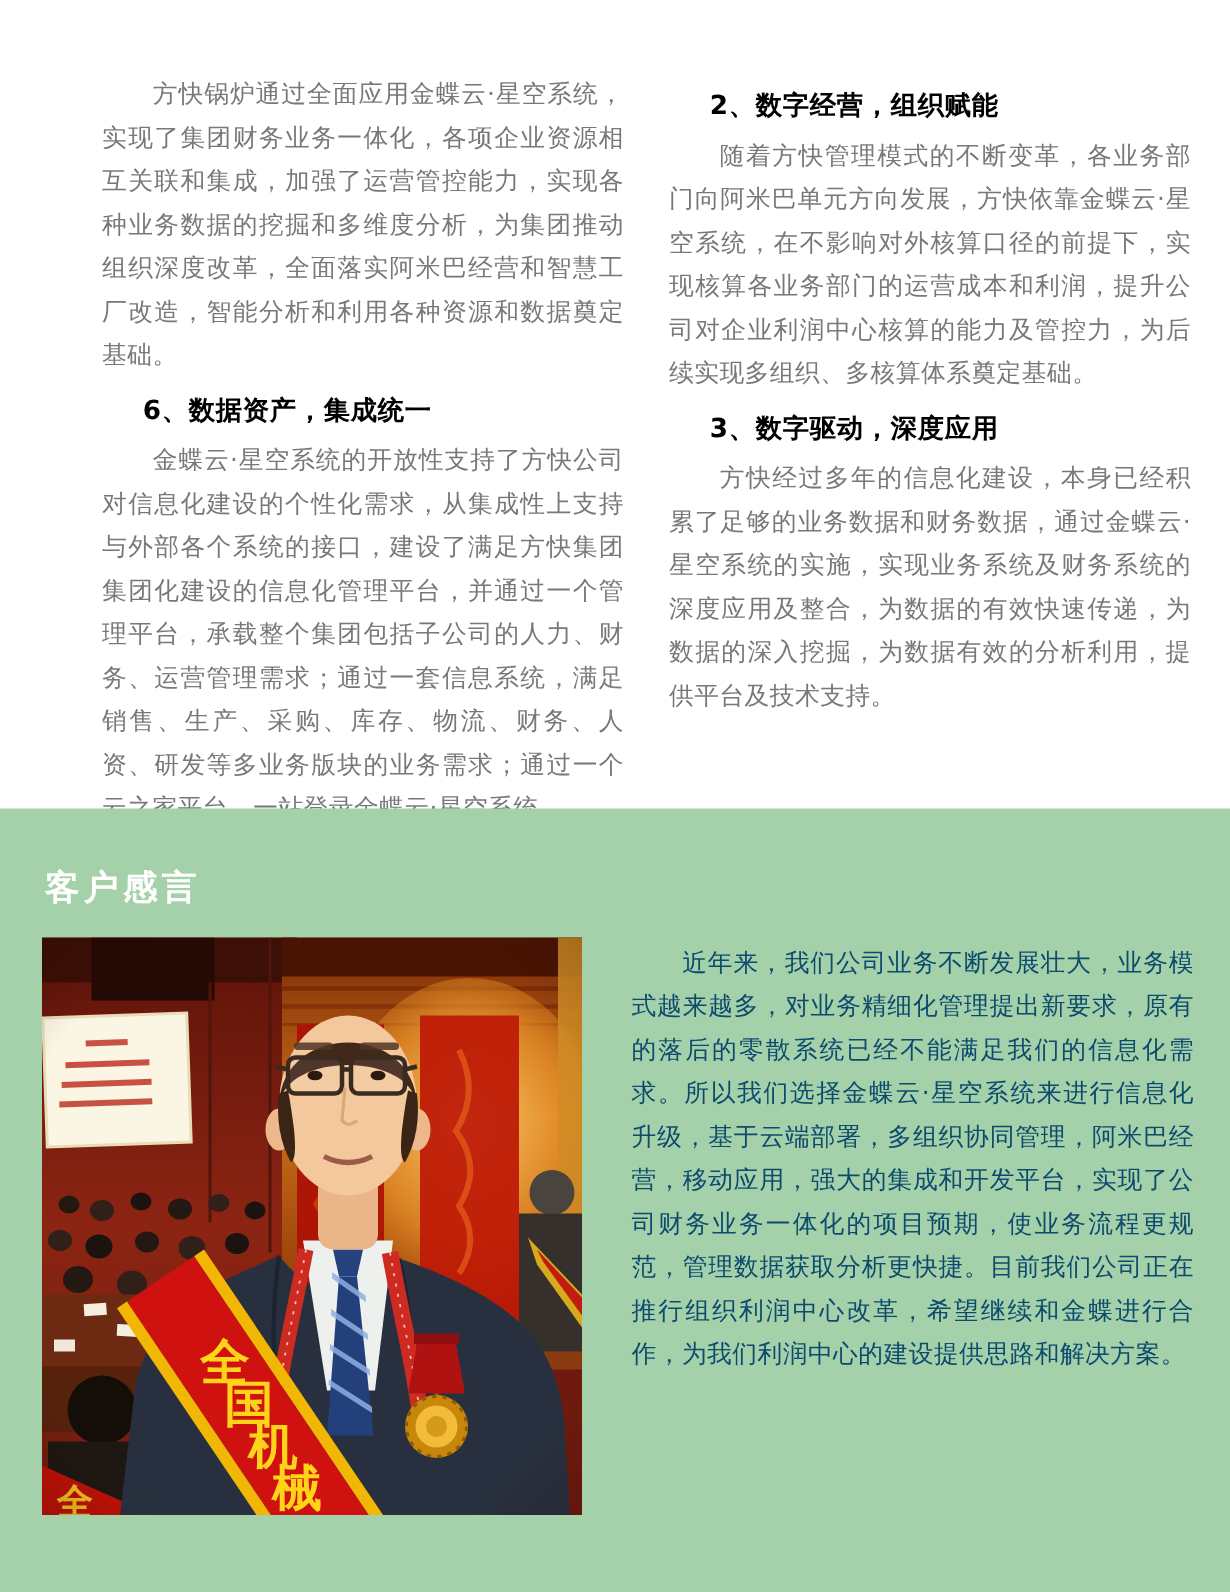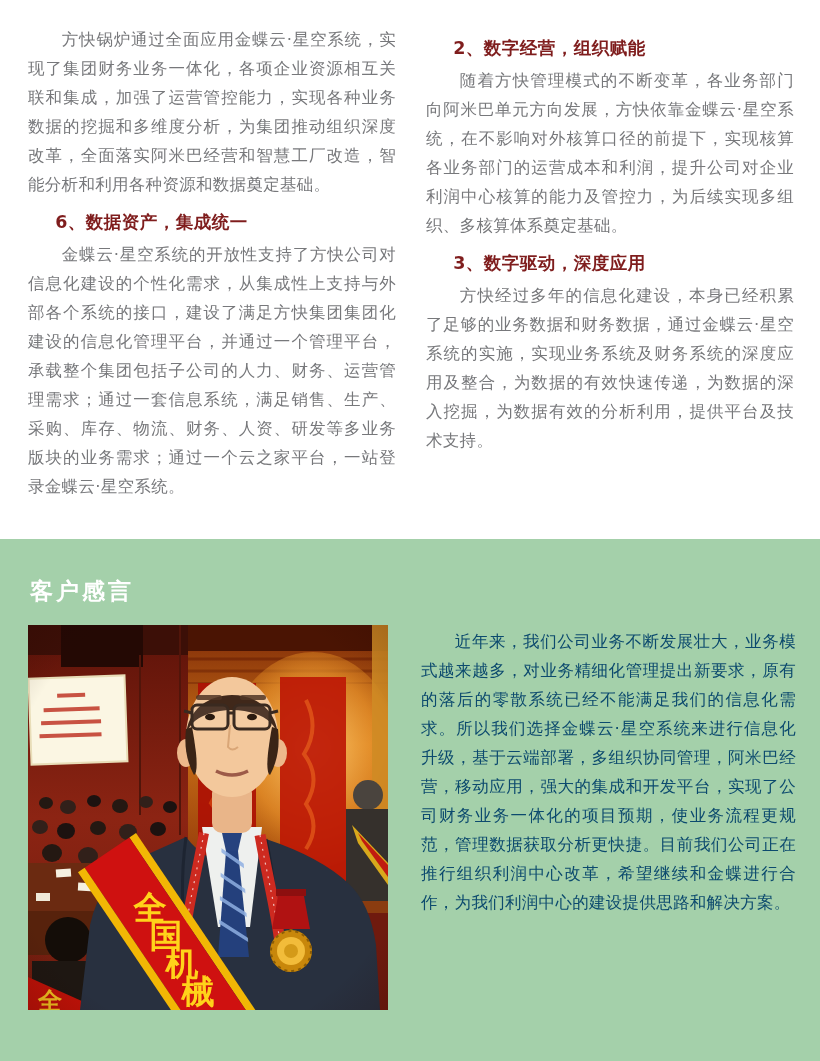--- a/index.html
+++ b/index.html
@@ -8,39 +8,40 @@
     position:relative;
     width:820px; height:1061px;
     background:#ffffff;
     overflow:hidden;
     font-family:"DejaVu Sans","Liberation Sans",sans-serif;
   }
   
   .article {
     display:flex;
     gap:30px;
-    padding:25px 26px 0 28px;
+    padding:48px 26px 0 28px;
+    margin-left:40px;
   }
   .article .col {
     flex:1;
     font-size:16.5px;
     line-height:29px;
     color:#77787b;
     text-align:justify;
     letter-spacing:0.3px;
   }
   .article p {
     margin:0;
     text-indent:2.05em;
     word-break:break-all;
   }
   .article h3 {
     font-size:17.5px;
     font-weight:bold;
-    color:#7f1d1d;
+    color:#000000;
     text-indent:1.55em;
     margin:9px 0 3px 0;
     letter-spacing:0.5px;
   }
   
   .green {
     position:absolute;
     left:0; top:539px;
     width:820px; height:522px;
     background:#a4d0aa;

